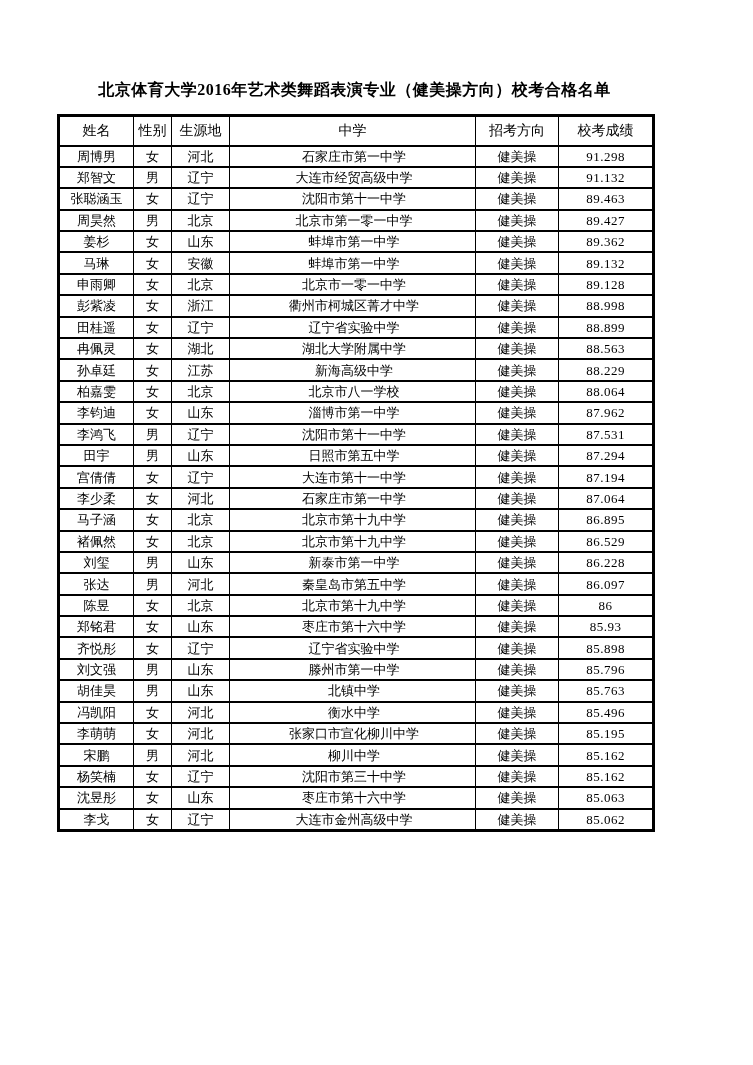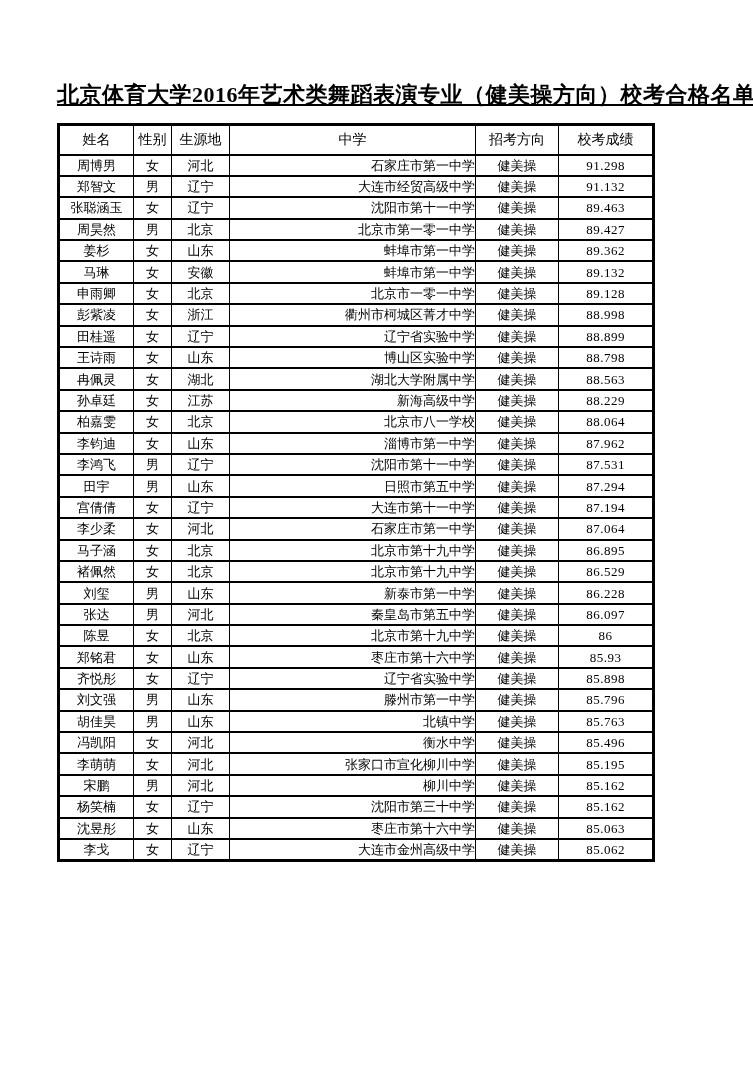--- a/index.html
+++ b/index.html
@@ -15,27 +15,26 @@
     background: #ffffff;
     overflow: hidden;
   }
   .content {
     position: absolute;
     left: 57px;
     top: 80px;
     width: 595px;
   }
   .title {
-    font-size: 22px;
+    font-size: 16px;
     font-weight: bold;
     text-align: center;
     letter-spacing: 0.5px;
     white-space: nowrap;
     margin-bottom: 13px;
-    text-decoration: underline;
   }
   table.results {
     border-collapse: collapse;
     table-layout: fixed;
     width: 595px;
     border: 3px solid #000000;
     padding-left: 32px;
   }
   table.results th, table.results td {
     border: 2px solid #000000;
@@ -56,21 +55,21 @@
     line-height: 1;
   }
   
   col.w0 { width: 75px; }
   col.w1 { width: 38px; }
   col.w2 { width: 58px; }
   col.w3 { width: 246px; }
   col.w4 { width: 83px; }
   col.w5 { width: 95px; }
   
-  table.results td.c3 { text-align: right; padding-left: 3px; }
+  table.results td.c3 { text-align: center; padding-left: 3px; }
   
   table.results td.c5 { letter-spacing: 0.5px; margin-left: 47px; }
 </style>
 </head>
 <body>
 
 <div class="page">
   <div class="content">
     <div class="title">北京体育大学2016年艺术类舞蹈表演专业（健美操方向）校考合格名单</div>
     <table class="results">
@@ -159,28 +158,20 @@
           </tr>
           <tr>
             <td class="c0">田桂遥</td>
             <td class="c1">女</td>
             <td class="c2">辽宁</td>
             <td class="c3">辽宁省实验中学</td>
             <td class="c4">健美操</td>
             <td class="c5">88.899</td>
           </tr>
           <tr>
-            <td class="c0">王诗雨</td>
-            <td class="c1">女</td>
-            <td class="c2">山东</td>
-            <td class="c3">博山区实验中学</td>
-            <td class="c4">健美操</td>
-            <td class="c5">88.798</td>
-          </tr>
-          <tr>
             <td class="c0">冉佩灵</td>
             <td class="c1">女</td>
             <td class="c2">湖北</td>
             <td class="c3">湖北大学附属中学</td>
             <td class="c4">健美操</td>
             <td class="c5">88.563</td>
           </tr>
           <tr>
             <td class="c0">孙卓廷</td>
             <td class="c1">女</td>

